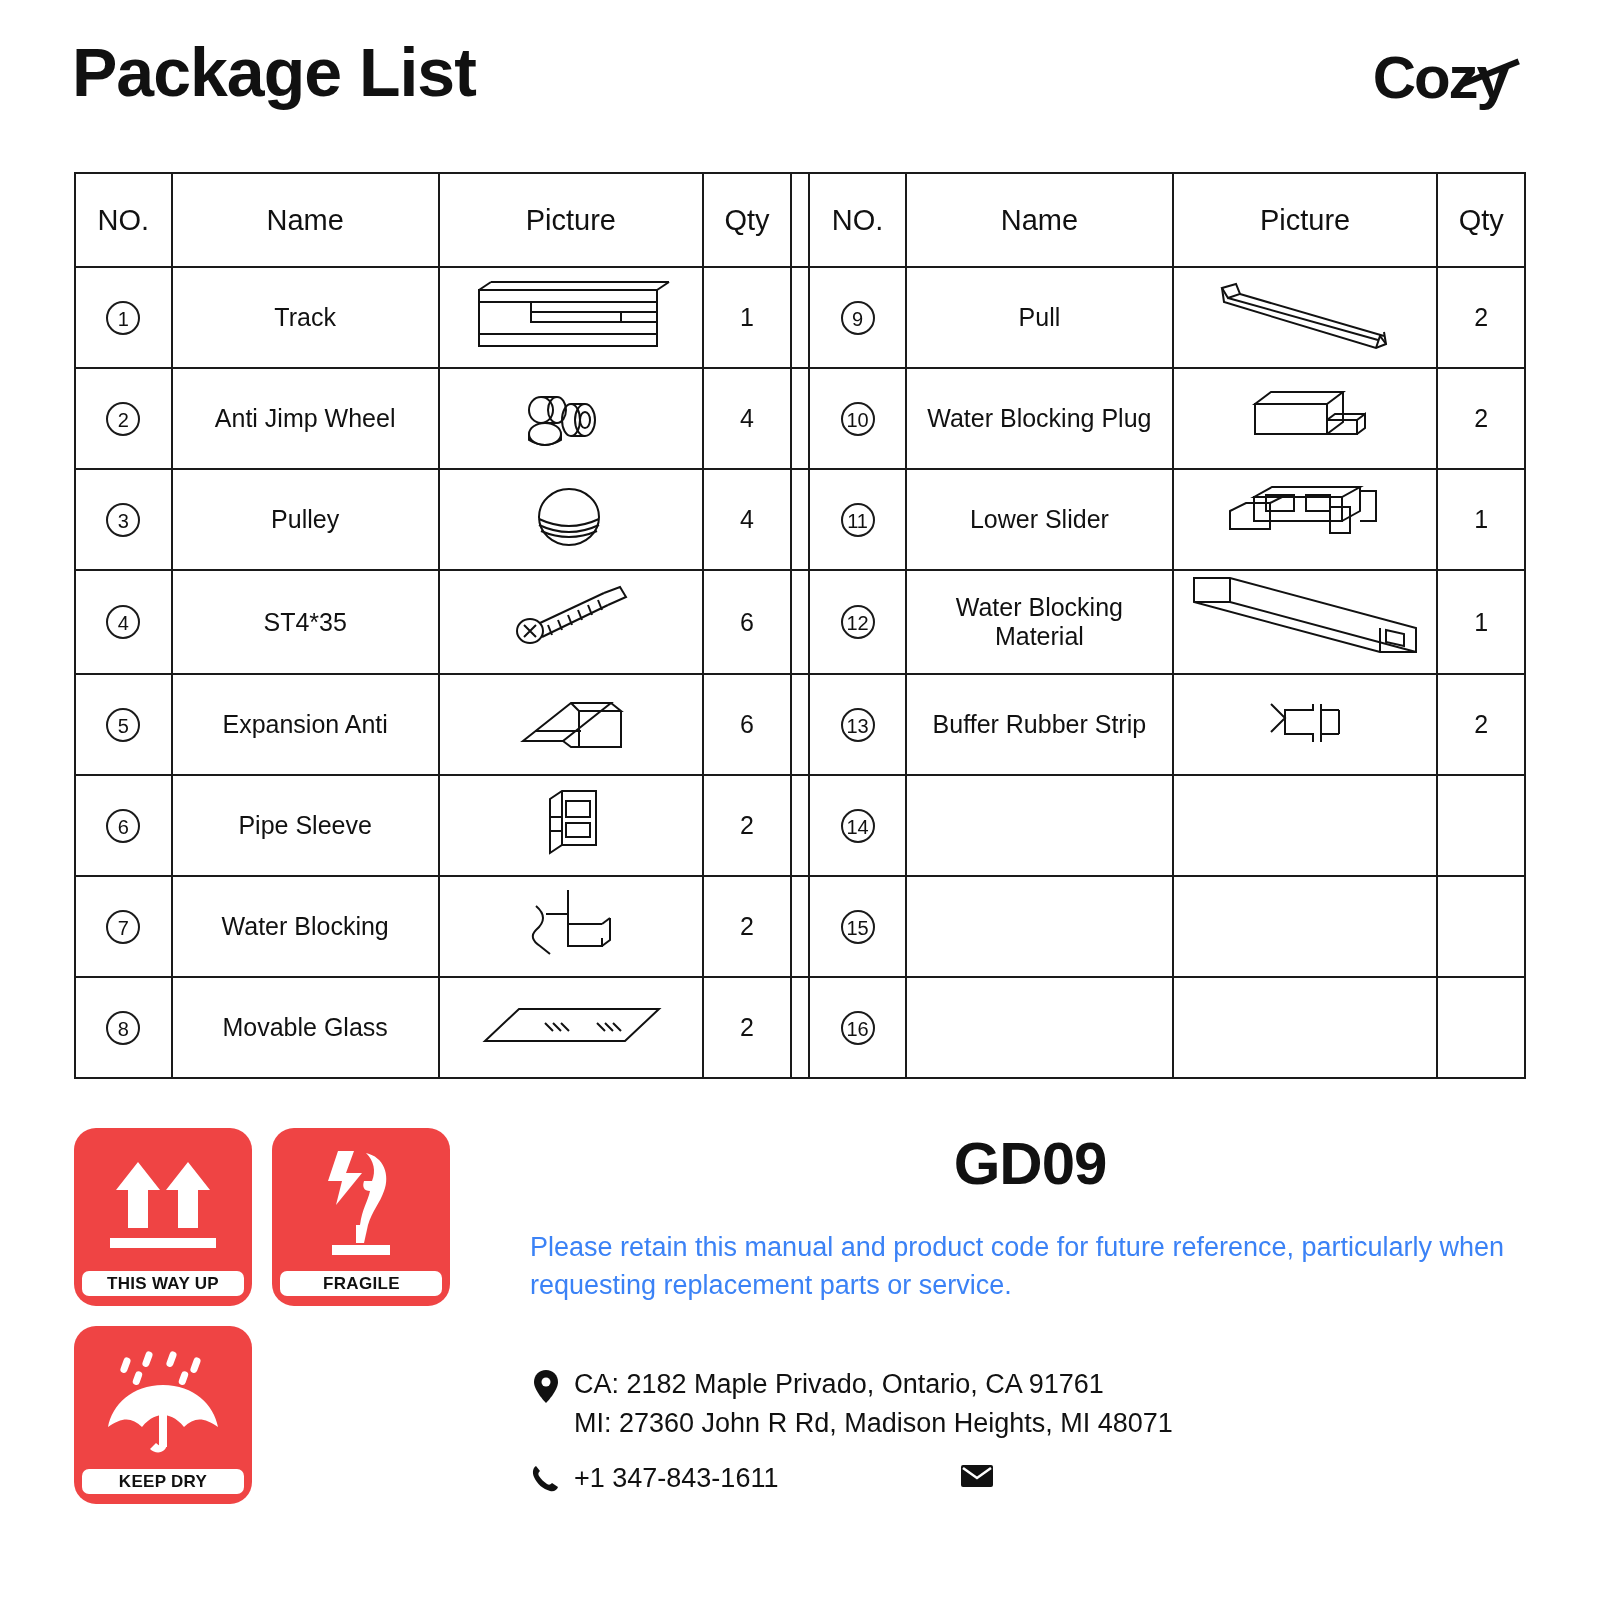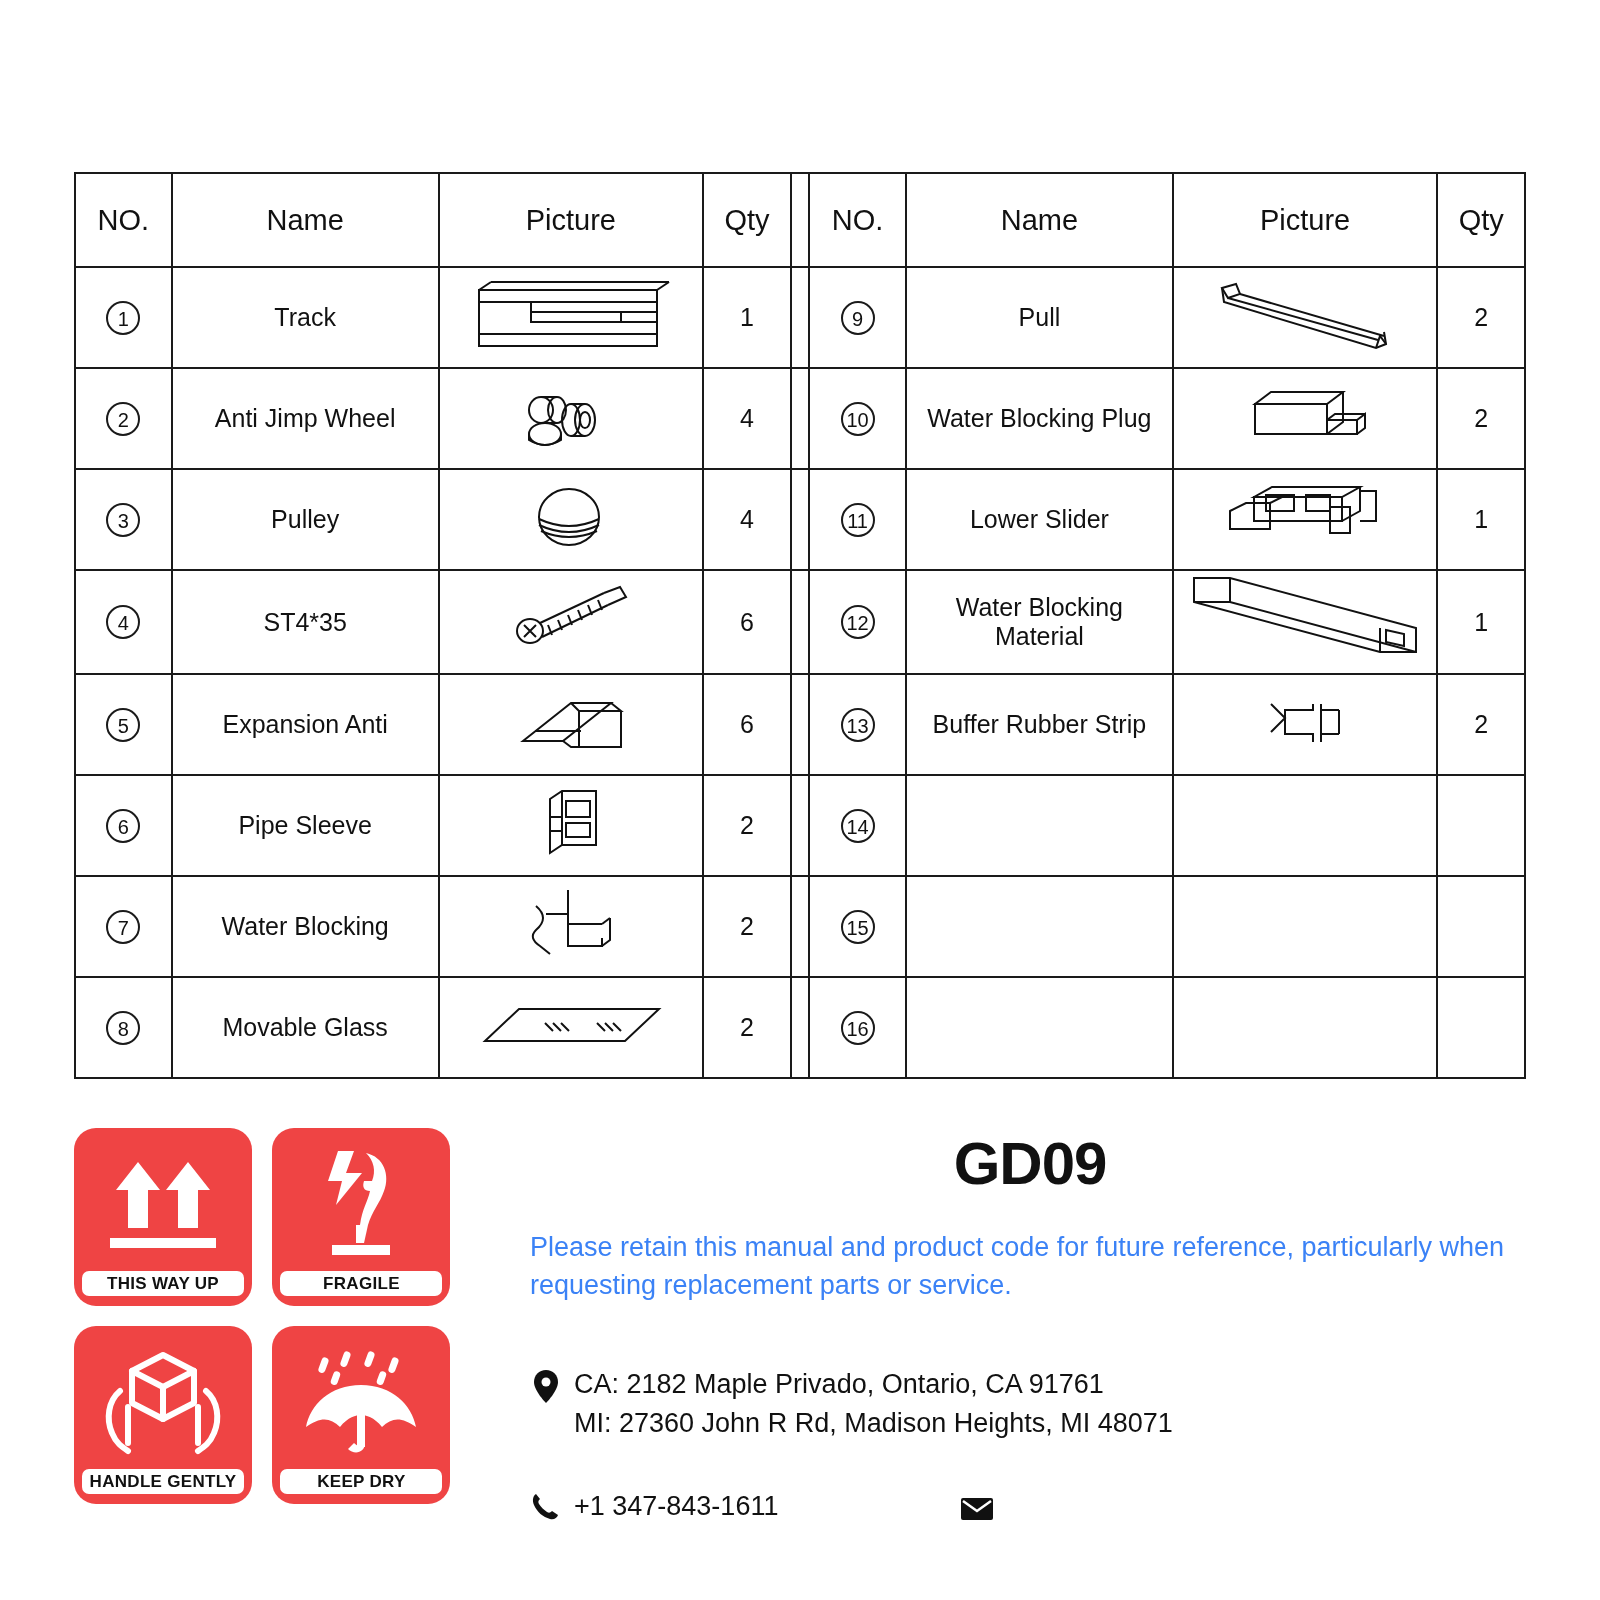--- a/index.html
+++ b/index.html
@@ -81,30 +81,37 @@
     letter-spacing:0.3px; padding:3px 0 2px 0;
   }
   .icon-art { position:absolute; top:16px; left:0; right:0; height:120px;
               display:flex; align-items:center; justify-content:center; }
 
   .info { position:absolute; left:456px; top:6px; width:1000px; }
   .code { font-size:60px; font-weight:bold; letter-spacing:-1px; line-height:1;text-align:center; }
   .note { margin-top:34px; font-size:27px; line-height:1.42; color:#3b82f6; }
   .addr { margin-top:60px; font-size:27px; line-height:1.45; position:relative; padding-left:44px; }
   .pin { position:absolute; left:2px; top:4px; }
-  .contact { margin-top:48px; font-size:27px; display:flex; align-items:flex-end; }
+  .contact { margin-top:20px; font-size:27px; display:flex; align-items:flex-start; }
   .contact .ph { display:flex; align-items:center; width:430px; }
   .contact .em { display:flex; align-items:center; }
   .contact svg { margin-right:14px; }
 </style>
 </head>
 <body>
 
 <div class="page">
 
+  <div class="header">
+    <div class="title">Package List</div>
+    <div class="logo">
+      <span class="dots">Cozy</span>
+      <span class="slash"></span>
+    </div>
+  </div>
 
   <table class="pkg">
     <colgroup>
       <col class="c-no">
         <col class="c-name">
         <col class="c-pic">
         <col class="c-qty">
       <col class="c-gap">
       <col class="c-no">
         <col class="c-name">
@@ -421,34 +428,20 @@
               <path d="M32 4 L48 4 L40 26 L56 26 L30 58 L36 34 L22 34 Z"></path>
               <path d="M60 6 C78 10 84 28 78 44 C74 56 66 64 62 78 L54 78 C56 62 62 54 64 44 C58 44 56 40 58 34 L66 34 C70 24 68 14 60 6 Z"></path>
               <path d="M50 78 L62 78 L58 96 L50 96 Z"></path>
               <path d="M26 98 L84 98 L84 108 L26 108 Z"></path>
             </g>
           </svg>
         </div>
         <div class="cap">FRAGILE</div>
       </div>
       
-      <div class="icon-box">
-        <div class="icon-art">
-          <svg width="130" height="110" viewBox="0 0 130 110">
-            <g fill="none" stroke="#fff" stroke-width="6" stroke-linejoin="round" stroke-linecap="round">
-              <path d="M65 8 L96 24 L96 56 L65 72 L34 56 L34 24 Z"></path>
-              <path d="M34 24 L65 40 L96 24 M65 40 L65 72"></path>
-              <path d="M22 44 C10 54 8 72 14 86 C18 96 24 100 30 104"></path>
-              <path d="M108 44 C120 54 122 72 116 86 C112 96 106 100 100 104"></path>
-              <path d="M30 60 L30 96 M100 60 L100 96"></path>
-            </g>
-          </svg>
-        </div>
-        <div class="cap">HANDLE  GENTLY</div>
-      </div>
       
       <div class="icon-box">
         <div class="icon-art">
           <svg width="130" height="110" viewBox="0 0 130 110">
             <g fill="#fff">
               <path d="M65 38 C34 38 14 58 10 80 C24 70 34 70 44 80 C52 70 60 68 65 68 C70 68 78 70 86 80 C96 70 106 70 120 80 C116 58 96 38 65 38 Z"></path>
               <rect x="61" y="66" width="8" height="34"></rect>
               <path d="M69 96 C69 106 58 108 52 102 L58 96 C62 100 63 98 63 96 Z"></path>
               <g>
                 <rect x="24" y="10" width="7" height="16" rx="3.5" transform="rotate(20 27 18)"></rect>

